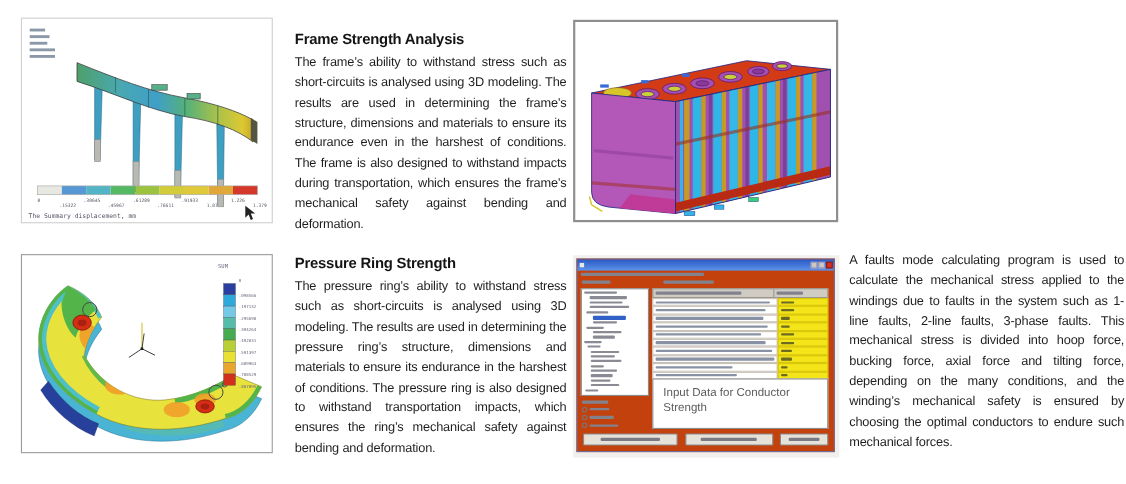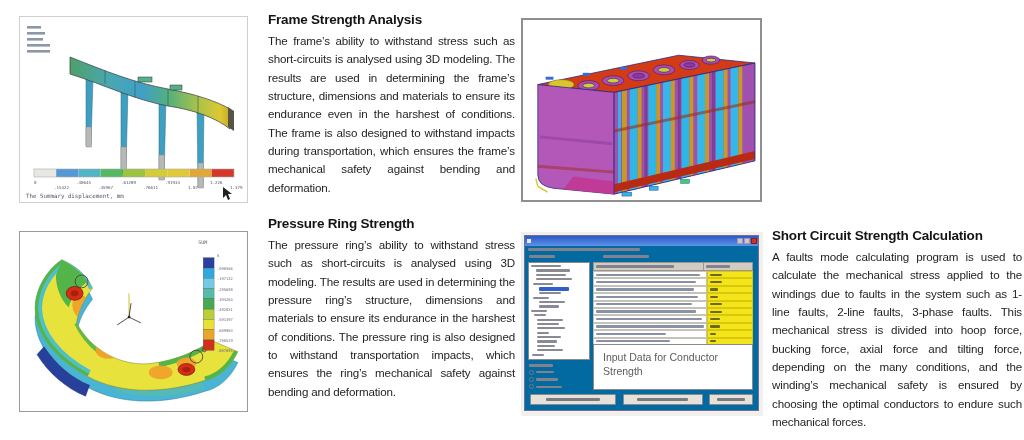--- a/index.html
+++ b/index.html
@@ -1,25 +1,25 @@
 <!DOCTYPE html>
 <html><head>
 <meta charset="utf-8">
 <style>
   html,body{margin:0;padding:0;background:#ffffff;}
   #stage{position:relative;width:1024px;height:440px;background:#ffffff;overflow:hidden;
          font-family:"Liberation Sans","DejaVu Sans",sans-serif;}
   .fig{position:absolute;background:#fff;box-sizing:border-box;}
   .txtcol{position:absolute;}
-  .ptitle{font-size:13.5px;font-weight:bold;color:#141414;letter-spacing:-0.2px;margin:0 0 5px 0;}
+  .ptitle{font-size:13.5px;font-weight:bold;color:#141414;letter-spacing:-0.2px;margin:16px 0 5px 0;}
   .pbody{font-size:11.6px;line-height:1.58;color:#1e1e1e;text-align:justify;letter-spacing:-0.15px;margin:0;}
   svg text{font-family:"DejaVu Sans Mono",monospace;}
   
   .dlgwrap{position:absolute;left:521px;top:232px;width:242px;height:184px;background:#f1f0ed;}
-  .dlg{position:absolute;left:3px;top:3px;right:4px;bottom:5px;background:#0369a1;border:1px solid #6f6f9a;}
+  .dlg{position:absolute;left:3px;top:3px;right:4px;bottom:5px;background:#c2410c;border:1px solid #6f6f9a;}
   .dlg-title{position:absolute;left:0;top:0;right:0;height:10px;background:linear-gradient(#2b59c6,#5c93e8);display:flex;align-items:center;}
   .dlg-title .appicon{width:4px;height:4px;background:#e8e8e8;margin-left:2px;}
   .dlg-title .sp{flex:1;}
   .wbtn{width:6px;height:6px;margin-right:1px;border:1px solid #9a96c0;box-sizing:border-box;background:#ccc8c0;}
   .wbtn.close{background:#d23124;border-color:#8a1c14;}
   .bar{display:block;height:2.5px;background:#82828e;border-radius:1px;}
   .menub{position:absolute;left:3px;top:12px;width:112px;}
   .hdrbarL{position:absolute;left:4px;top:19px;width:26px;}
   .hdrbarR{position:absolute;left:78px;top:19px;width:46px;}
   .tree{position:absolute;left:3px;top:26px;width:62px;height:98px;background:#fff;border:1px solid #8a8a8a;overflow:hidden;padding-top:2px;box-sizing:border-box;}
@@ -432,17 +432,16 @@
         <div class="dbtn" style="width:78px">
             <span class="bar"></span>
           </div>
         <div class="dbtn" style="width:42px">
             <span class="bar"></span>
           </div>
       </div>
     </div>
   </div>
   <div class="txtcol" style="left:772px;top:228px;width:250px;">
-    <h3 class="ptitle">Short Circuit Strength Calculation</h3>
     <p class="pbody">A faults mode calculating program is used to calculate the mechanical stress applied to the windings due to faults in the system such as 1-line faults, 2-line faults, 3-phase faults. This mechanical stress is divided into hoop force, bucking force, axial force and tilting force, depending on the many conditions, and the winding’s mechanical safety is ensured by choosing the optimal conductors to endure such mechanical forces.</p>
   </div>
 
 </div>
 
 </body></html>

